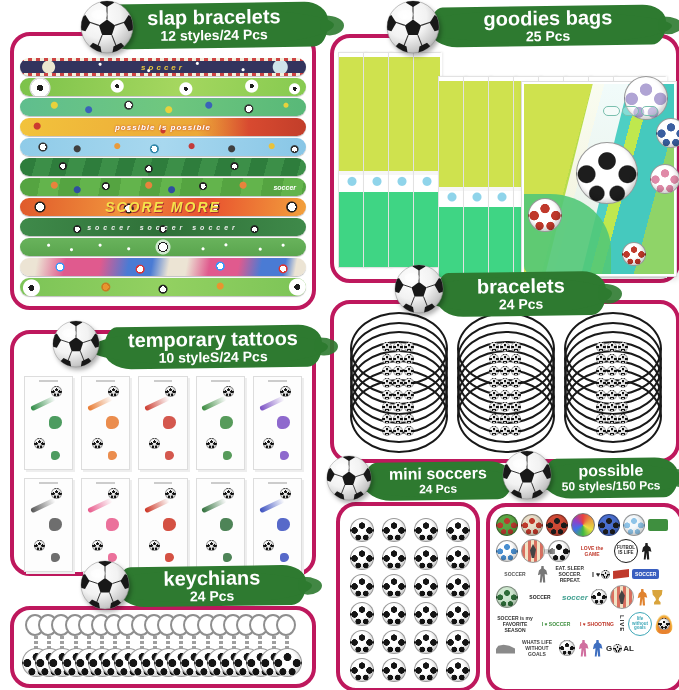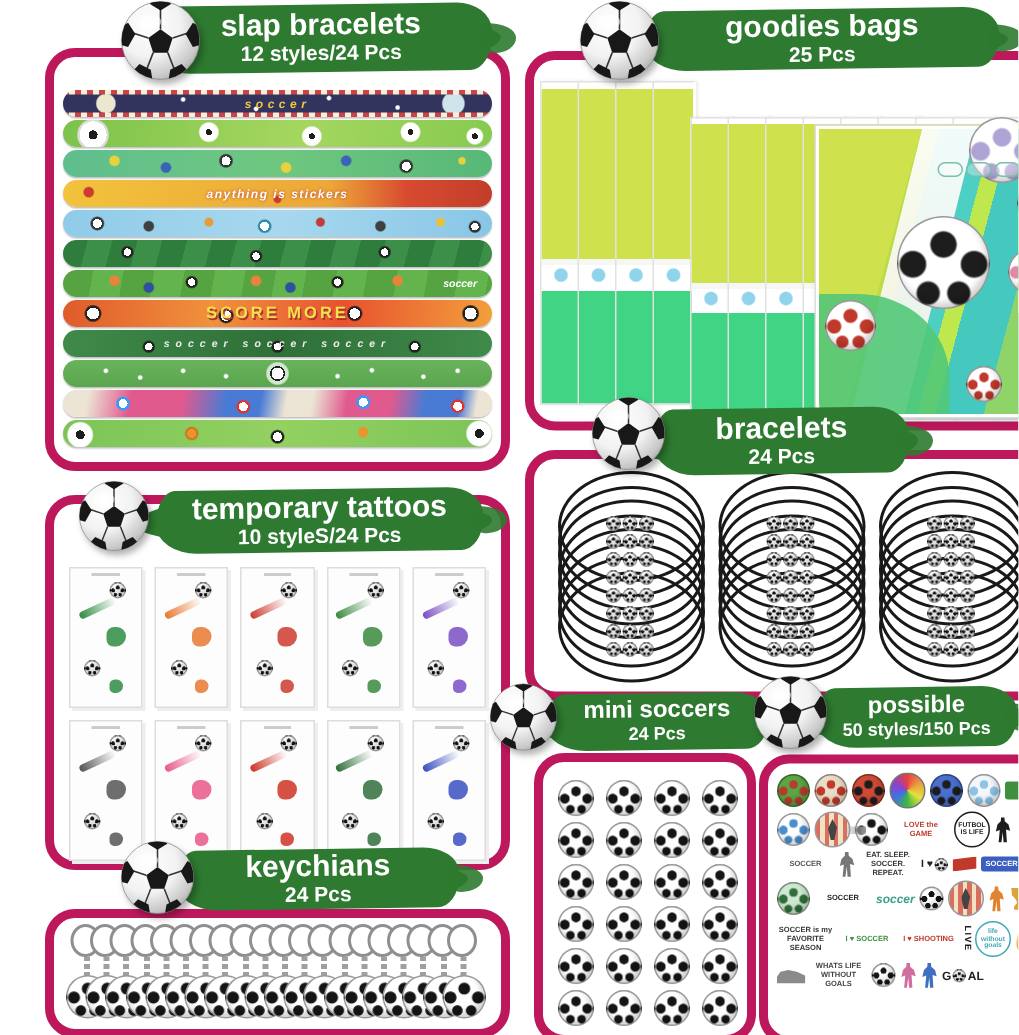--- a/index.html
+++ b/index.html
@@ -1,20 +1,20 @@
 <!DOCTYPE html>
 <html><head>
 <meta charset="utf-8">
 <style>
   html,body{margin:0;padding:0;}
   body{font-family:"Liberation Sans",sans-serif;background:#fff;}
   #canvas{position:relative;width:679px;height:690px;background:#fff;overflow:hidden;}
 
   
-  .panel{position:absolute;border:6px solid #be185d;border-radius:20px;background:#fff;z-index:1;margin-left:20px;}
+  .panel{position:absolute;border:4px solid #be185d;border-radius:20px;background:#fff;z-index:1;}
   #slap-panel{left:10px;top:32px;width:298px;height:270px;}
   #goodies-panel{left:330px;top:34px;width:342px;height:241px;}
   #bracelets-panel{left:330px;top:300px;width:342px;height:155px;}
   #tattoos-panel{left:10px;top:330px;width:298px;height:238px;}
   #keychains-panel{left:10px;top:606px;width:298px;height:74px;}
   #mini-panel{left:336px;top:502px;width:136px;height:182px;}
   #stickers-panel{left:486px;top:503px;width:190px;height:182px;}
 
   
   .hball{position:absolute;z-index:7;filter:drop-shadow(2px 3px 2px rgba(0,0,0,.3));}
@@ -95,21 +95,21 @@
     radial-gradient(circle at 53% 65%,#2f4f9f 0 3px,transparent 4px),
     radial-gradient(circle at 64% 45%,#fff 0 2.5px,#222 2.5px 3.5px,transparent 4.5px),
     radial-gradient(circle at 78% 40%,#e8833c 0 3px,transparent 4px),
     repeating-linear-gradient(100deg,#55a441 0 20px,#63b44c 20px 40px);}
   .st7 .strip-label{justify-content:flex-end;padding-right:10px;font-style:italic;font-size:7px;}
   .st8{background:radial-gradient(circle at 7% 50%,#fff 0 4px,#222 4px 5px,transparent 6px),
     radial-gradient(circle at 38% 58%,#fff 0 3.5px,#222 3.5px 4.5px,transparent 5.5px),
     radial-gradient(circle at 68% 50%,#fff 0 3.5px,#222 3.5px 4.5px,transparent 5.5px),
     radial-gradient(circle at 95% 50%,#fff 0 4px,#222 4px 5px,transparent 6px),
     linear-gradient(95deg,#e05a2b,#f0923c 35%,#e8512f 65%,#f2a03c);}
-  .st8 .strip-label{color:#f5e24a;font-size:11px;letter-spacing:2px;text-shadow:1px 1px 0 #a33;}
+  .st8 .strip-label{color:#f5e24a;font-style:italic;font-size:14px;letter-spacing:2px;text-shadow:1px 1px 0 #a33;}
   .st9{background:radial-gradient(circle at 20% 62%,#fff 0 2.5px,#222 2.5px 3.5px,transparent 4.5px),
     radial-gradient(circle at 50% 62%,#fff 0 2.5px,#222 2.5px 3.5px,transparent 4.5px),
     radial-gradient(circle at 82% 62%,#fff 0 2.5px,#222 2.5px 3.5px,transparent 4.5px),
     linear-gradient(95deg,#3f8a4a,#2f7038 50%,#3f8a4a);}
   .st9 .strip-label{color:#eee;font-style:italic;font-size:7px;letter-spacing:4px;}
   .st10{background:radial-gradient(circle at 50% 50%,#fff 0 4px,#222 4px 5px,#cfe8cf 5px 7px,transparent 8px),
     radial-gradient(circle at 10% 40%,#fff 0 1px,transparent 2px),
     radial-gradient(circle at 18% 65%,#fff 0 1px,transparent 2px),
     radial-gradient(circle at 28% 40%,#fff 0 1px,transparent 2px),
     radial-gradient(circle at 38% 60%,#fff 0 1px,transparent 2px),
@@ -250,21 +250,21 @@
         <div class="strip st1">
           <div class="strip-label">soccer</div>
         </div>
         <div class="strip st2">
           <div class="strip-label"></div>
         </div>
         <div class="strip st3">
           <div class="strip-label"></div>
         </div>
         <div class="strip st4">
-          <div class="strip-label">anything is stickers</div>
+          <div class="strip-label">possible is possible</div>
         </div>
         <div class="strip st5">
           <div class="strip-label"></div>
         </div>
         <div class="strip st6">
           <div class="strip-label"></div>
         </div>
         <div class="strip st7">
           <div class="strip-label">soccer</div>
         </div>

